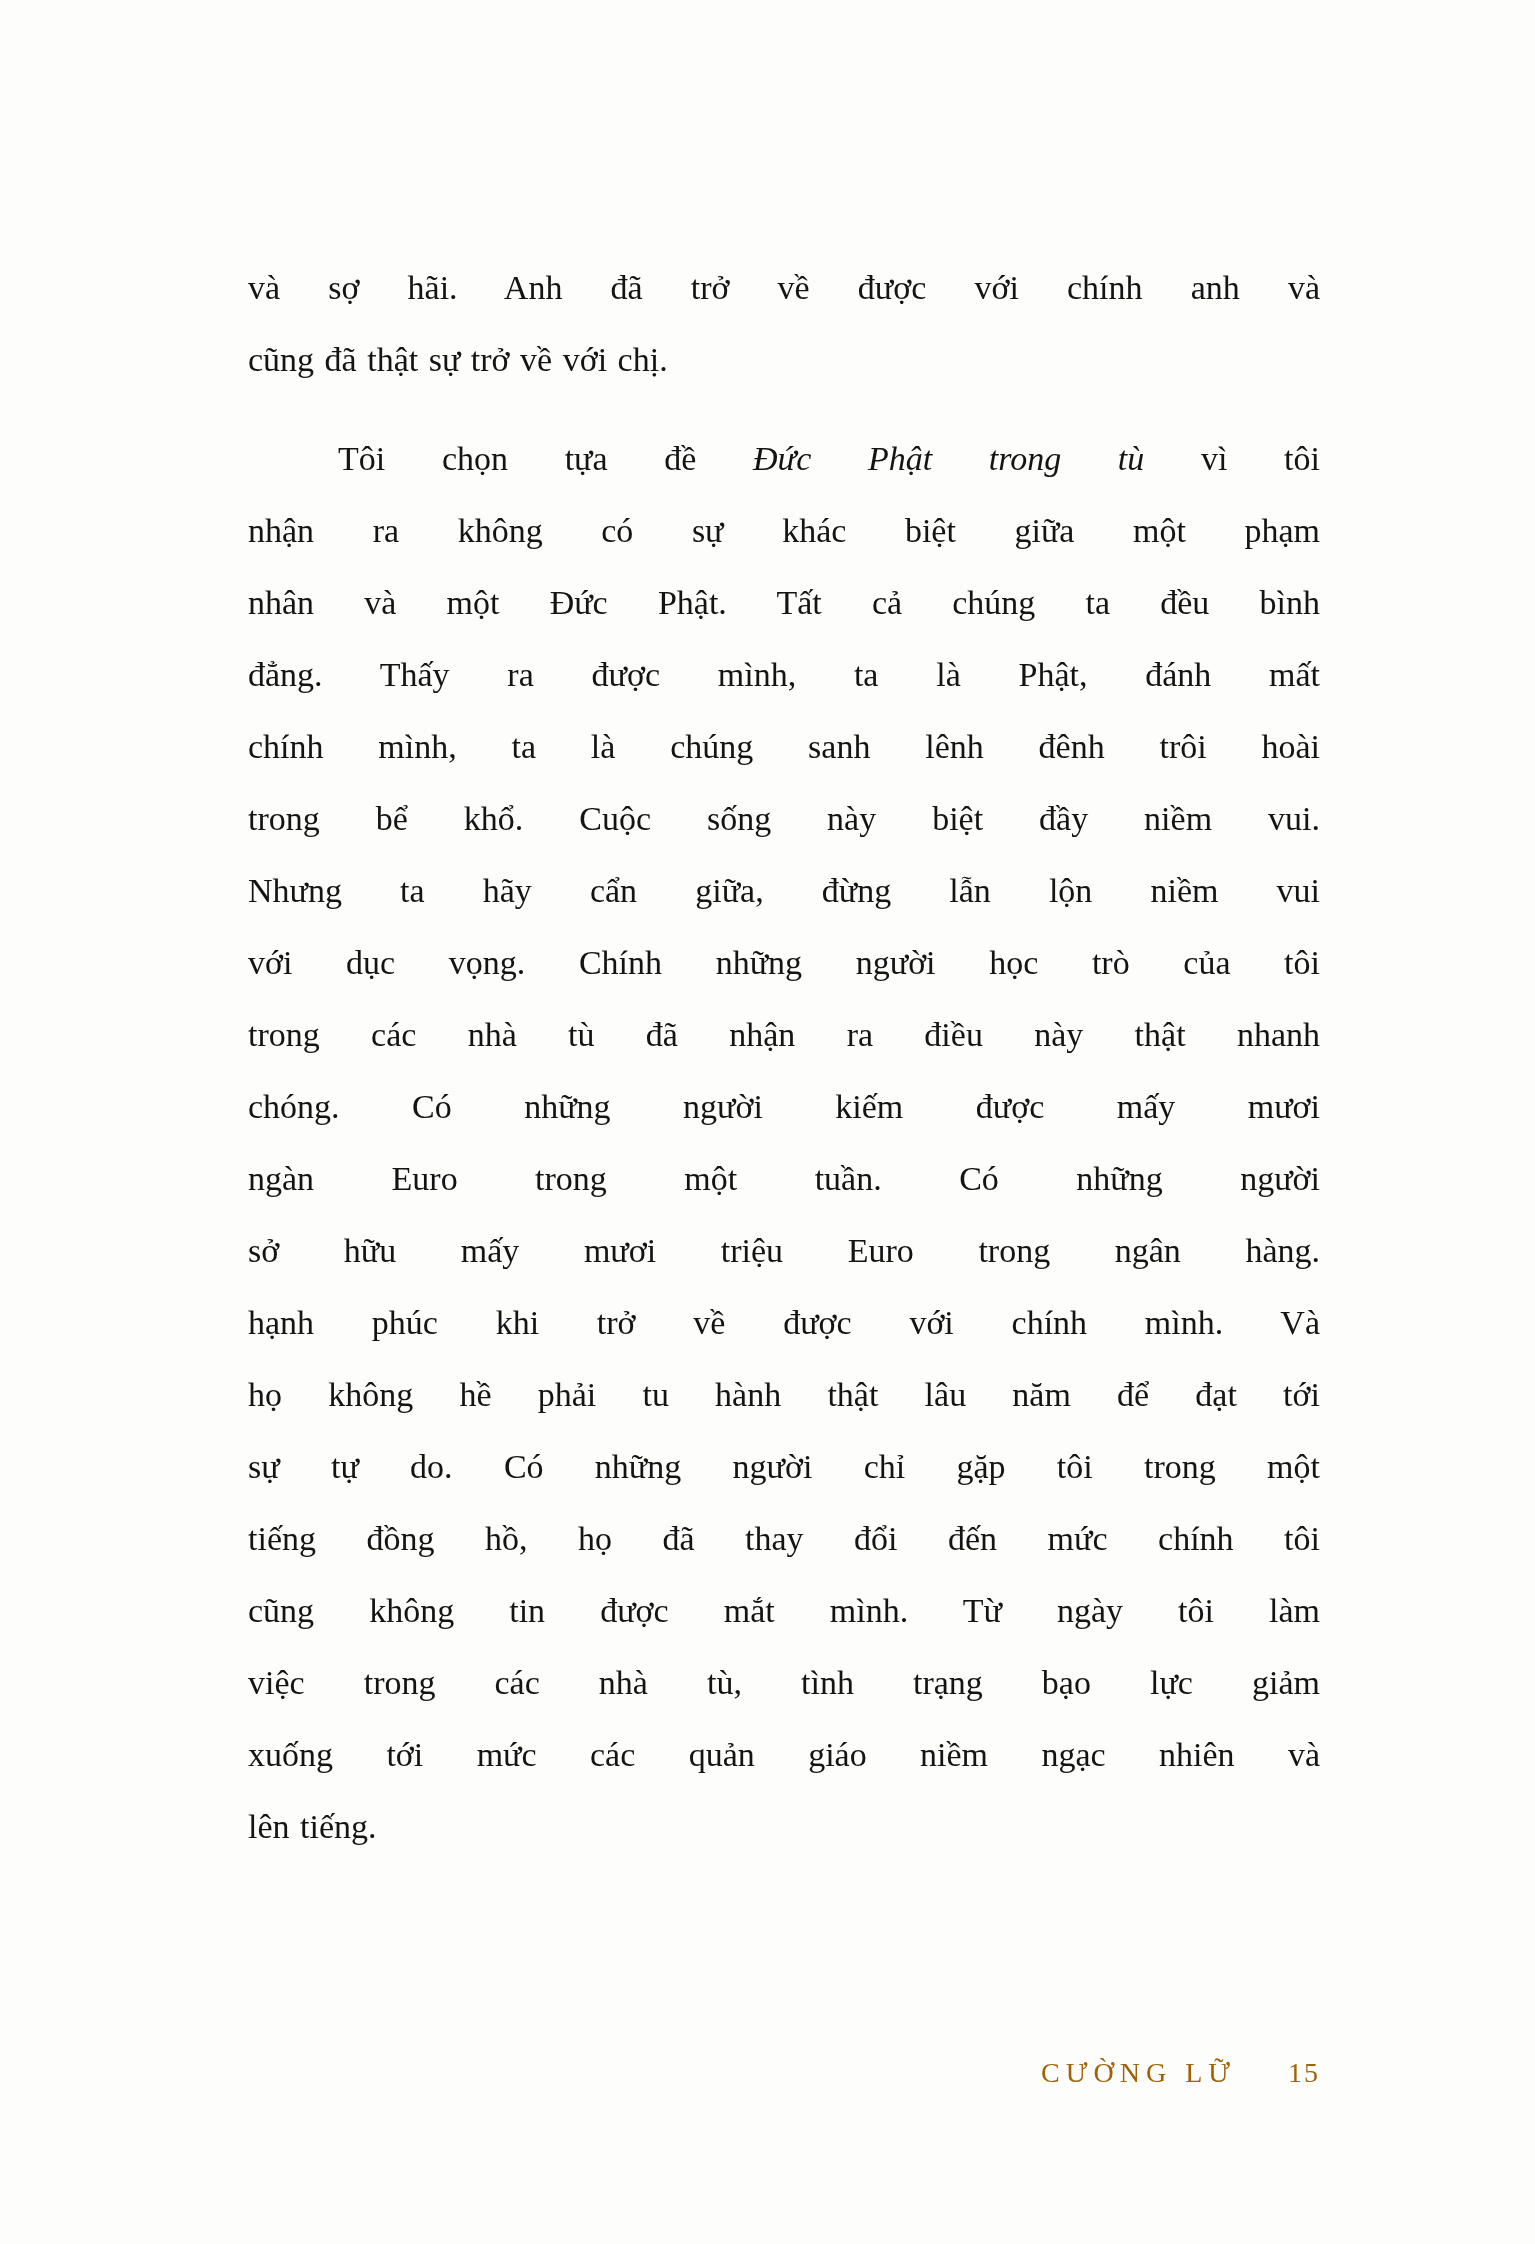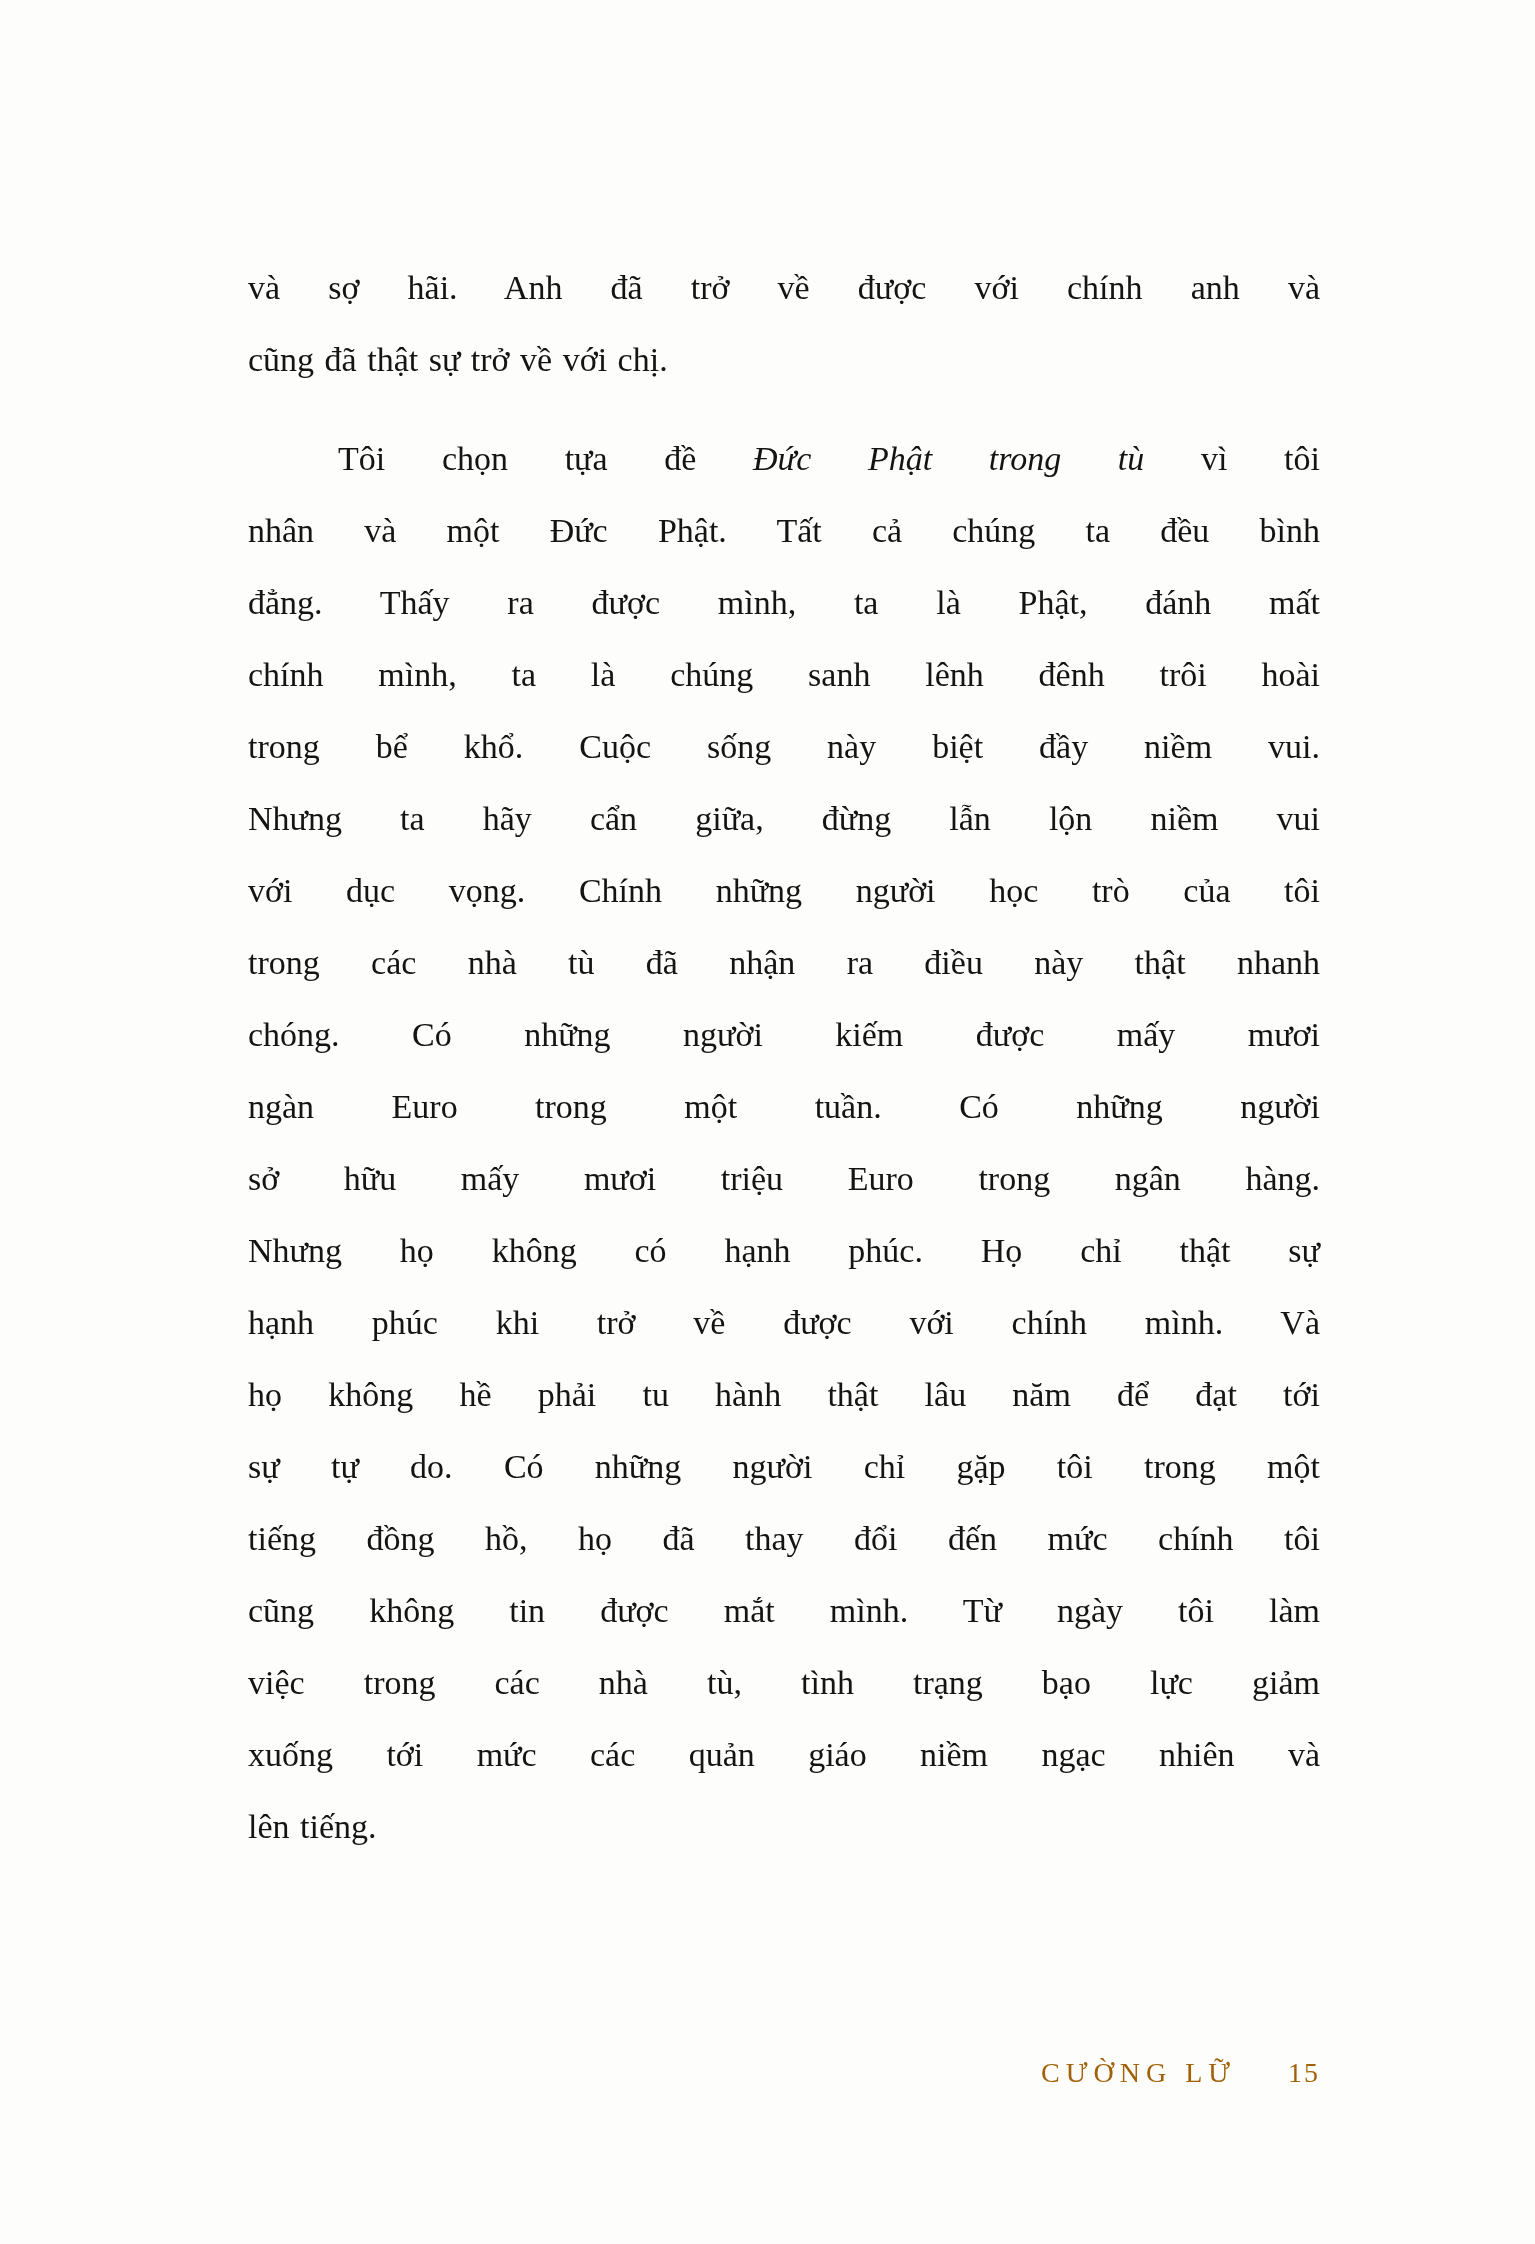--- a/index.html
+++ b/index.html
@@ -51,31 +51,31 @@
 <body>
 
 <div class="page">
   <div class="page-body">
       <div class="paragraph">
         <div class="line"><span>và sợ hãi. Anh đã trở về được với chính anh và</span></div>
         <div class="line last"><span>cũng đã thật sự trở về với chị.</span></div>
       </div>
       <div class="paragraph indented">
         <div class="line"><span>Tôi chọn tựa đề </span><em>Đức Phật trong tù</em><span> vì tôi</span></div>
+        <div class="line"><span>nhận ra không có sự khác biệt giữa một phạm</span></div>
         <div class="line"><span>nhân và một Đức Phật. Tất cả chúng ta đều bình</span></div>
         <div class="line"><span>đẳng. Thấy ra được mình, ta là Phật, đánh mất</span></div>
         <div class="line"><span>chính mình, ta là chúng sanh lênh đênh trôi hoài</span></div>
         <div class="line"><span>trong bể khổ. Cuộc sống này biệt đầy niềm vui.</span></div>
         <div class="line"><span>Nhưng ta hãy cẩn giữa, đừng lẫn lộn niềm vui</span></div>
         <div class="line"><span>với dục vọng. Chính những người học trò của tôi</span></div>
         <div class="line"><span>trong các nhà tù đã nhận ra điều này thật nhanh</span></div>
         <div class="line"><span>chóng. Có những người kiếm được mấy mươi</span></div>
         <div class="line"><span>ngàn Euro trong một tuần. Có những người</span></div>
         <div class="line"><span>sở hữu mấy mươi triệu Euro trong ngân hàng.</span></div>
-        <div class="line"><span>Nhưng họ không có hạnh phúc. Họ chỉ thật sự</span></div>
         <div class="line"><span>hạnh phúc khi trở về được với chính mình. Và</span></div>
         <div class="line"><span>họ không hề phải tu hành thật lâu năm để đạt tới</span></div>
         <div class="line"><span>sự tự do. Có những người chỉ gặp tôi trong một</span></div>
         <div class="line"><span>tiếng đồng hồ, họ đã thay đổi đến mức chính tôi</span></div>
         <div class="line"><span>cũng không tin được mắt mình. Từ ngày tôi làm</span></div>
         <div class="line"><span>việc trong các nhà tù, tình trạng bạo lực giảm</span></div>
         <div class="line"><span>xuống tới mức các quản giáo niềm ngạc nhiên và</span></div>
         <div class="line last"><span>lên tiếng.</span></div>
       </div>
     </div>

